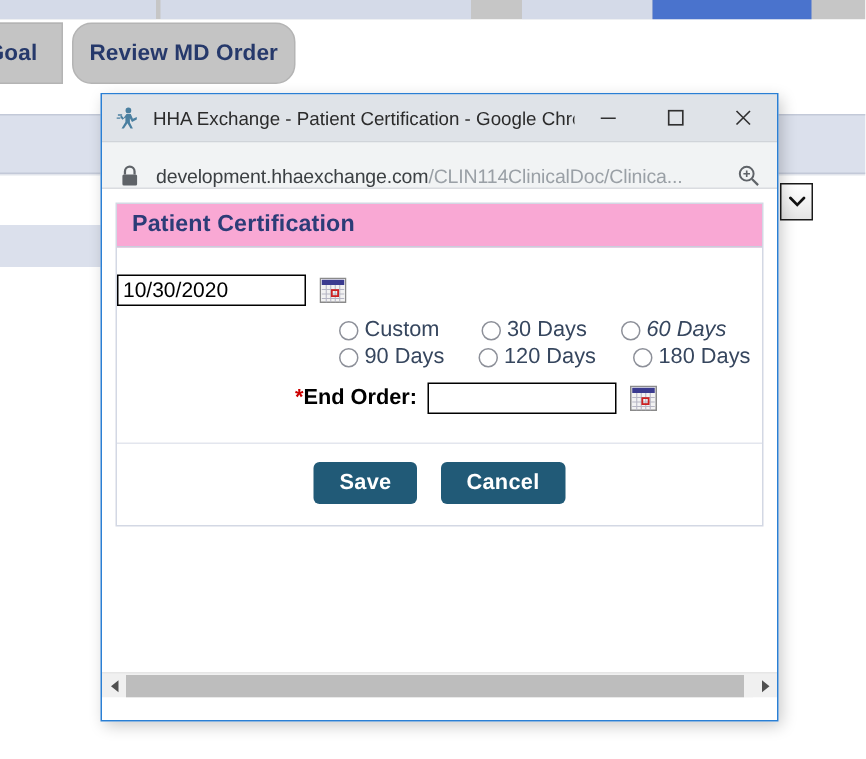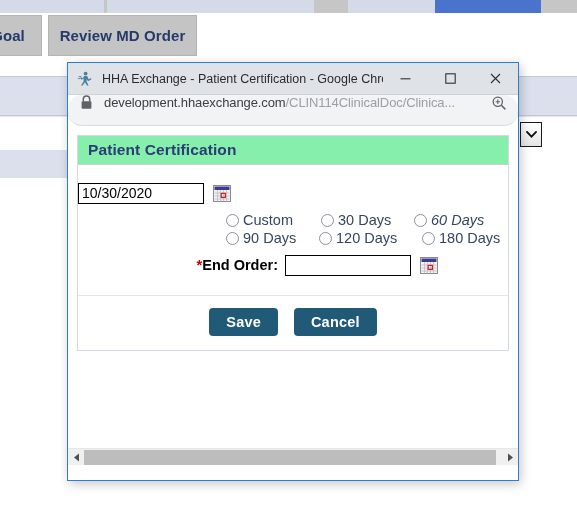--- a/index.html
+++ b/index.html
@@ -50,21 +50,21 @@
     box-sizing: border-box;
     color: #26396b;
     font-weight: bold;
     font-size: 15px;
     display: flex;
     align-items: center;
     justify-content: center;
     letter-spacing: 0.1px;
   }
   #page-tab-goal { left: -26px; width: 68px; }
-  #page-tab-review { left: 48px; width: 149px; }
+  #page-tab-review { left: 48px; width: 149px; border-radius: 13px; }
 
   #bg-band {
     position: absolute;
     left: 0; top: 76px;
     width: 577px; height: 40px;
     background: #dbe0ec;
     border-top: 1px solid #c3c9d8;
     border-bottom: 1px solid #c3c9d8;
     box-sizing: border-box;
   }
@@ -140,23 +140,22 @@
     flex: 0 0 auto;
   }
   .winctl svg { display: block; }
 
   #chrome-urlbar {
     position: relative;
     height: 31px;
     background: #f1f3f4;
     border-bottom: 1px solid #dadce0;
     display: flex;
-    align-items: flex-start;
-    box-sizing: border-box;
-    border-radius: 14px;
+    align-items: flex-end;
+    box-sizing: border-box;
   }
   #lock-icon {
     margin-left: 12px;
     width: 13px; height: 15px;
     flex: 0 0 auto;
     display: block;
   }
   #url-text {
     margin-left: 11px;
     font-size: 13px;
@@ -184,21 +183,21 @@
   
   #form-panel {
     position: absolute;
     left: 9px; top: 9px;
     width: 432px;
     background: #ffffff;
     border: 1px solid #d3d8e4;
     box-sizing: border-box;
   }
   #form-header {
-    background: #86efac;
+    background: #f9a8d4;
     border-bottom: 1px solid #c9cddc;
     padding: 5px 0 5px 10px;
     color: #2c3c77;
     font-weight: bold;
     font-size: 15.5px;
     letter-spacing: 0.1px;
   }
   #form-body {
     padding: 10px 0 0 0;
   }

